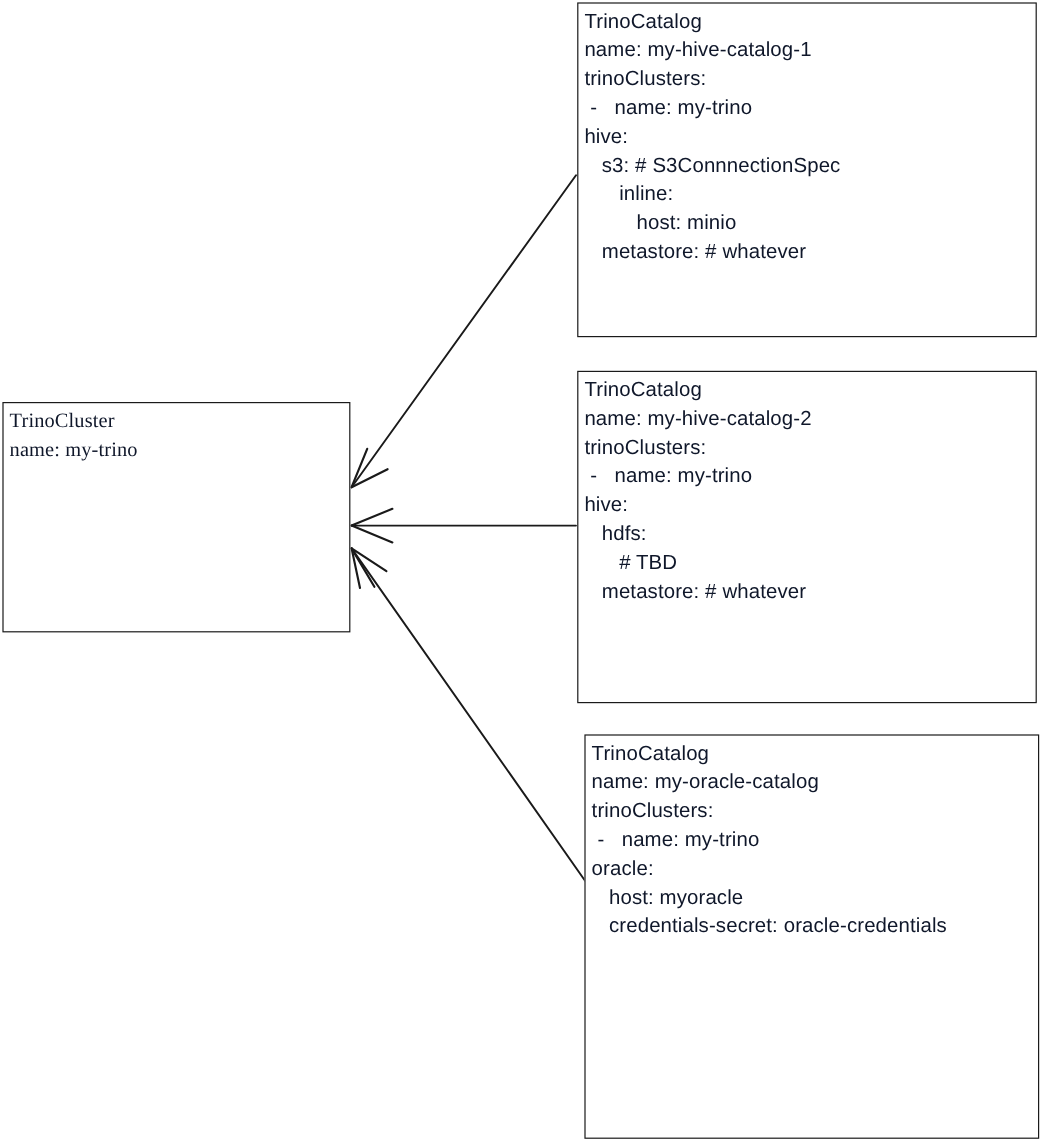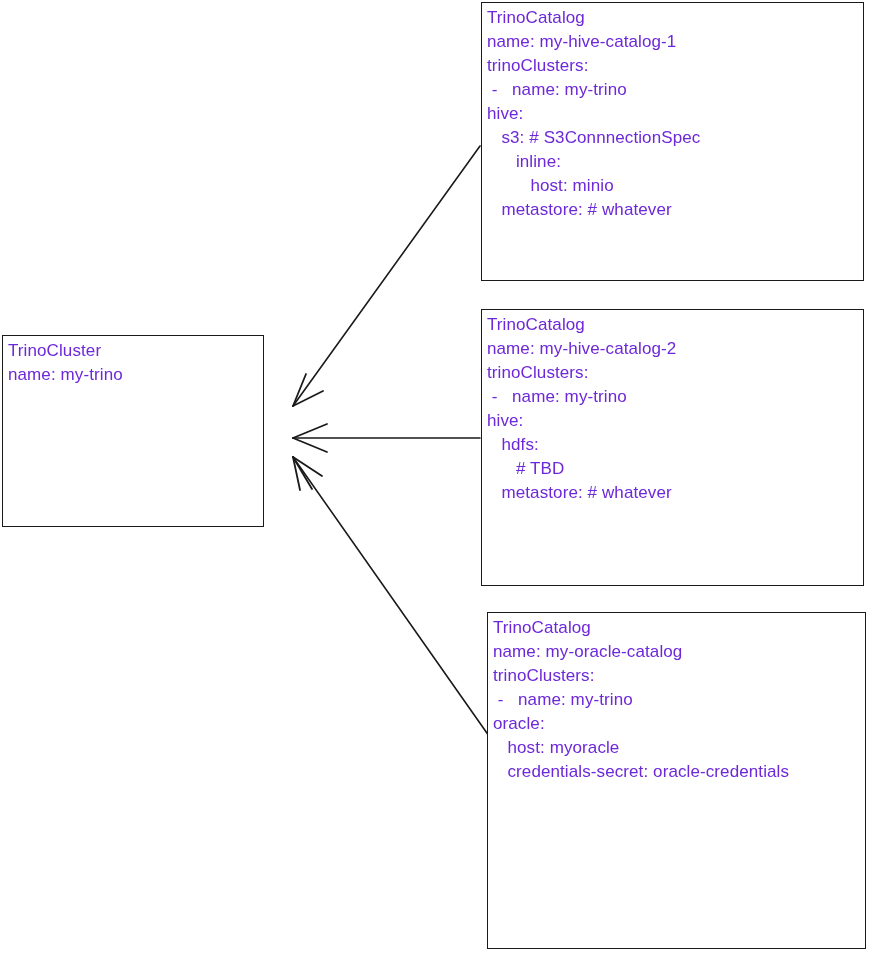--- a/index.html
+++ b/index.html
@@ -29,29 +29,30 @@
     background: #ffffff;
     border: 1.6px solid #1a1a1a;
   }
   .node-text {
     position: absolute;
     left: 5px;
     top: 3px;
     right: 2px;
     font-size: 17px;
     line-height: 24px;
-    color: #6d28d9;
+    color: #0f172a;
     white-space: pre;
     letter-spacing: 0.1px;
   }
   #node-cluster {
     left: 2px;
     top: 335px;
-    width: 262px;
+    width: 290px;
     height: 192px;
+    font-family: Liberation Serif, serif;
   }
   #node-catalog-1 {
     left: 481px;
     top: 2px;
     width: 383px;
     height: 279px;
   }
   #node-catalog-2 {
     left: 481px;
     top: 309px;

